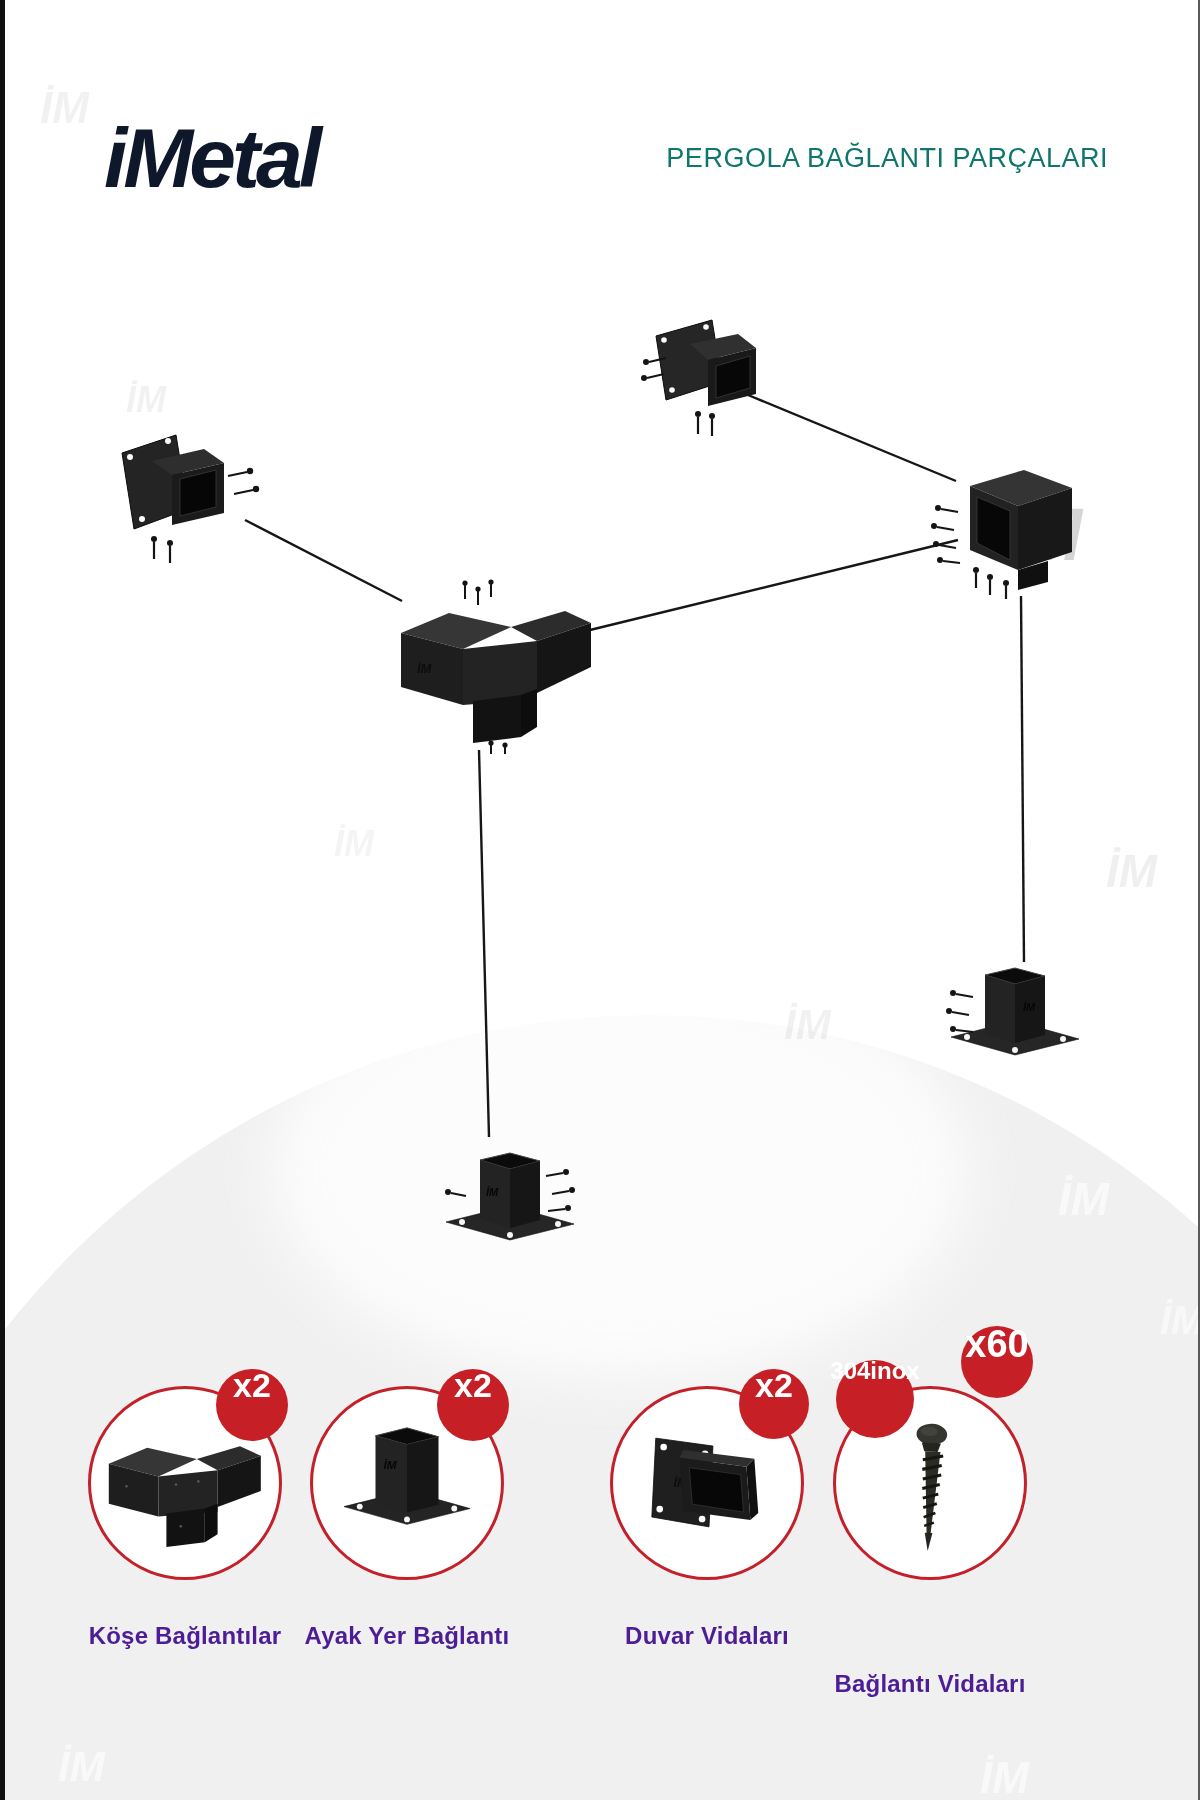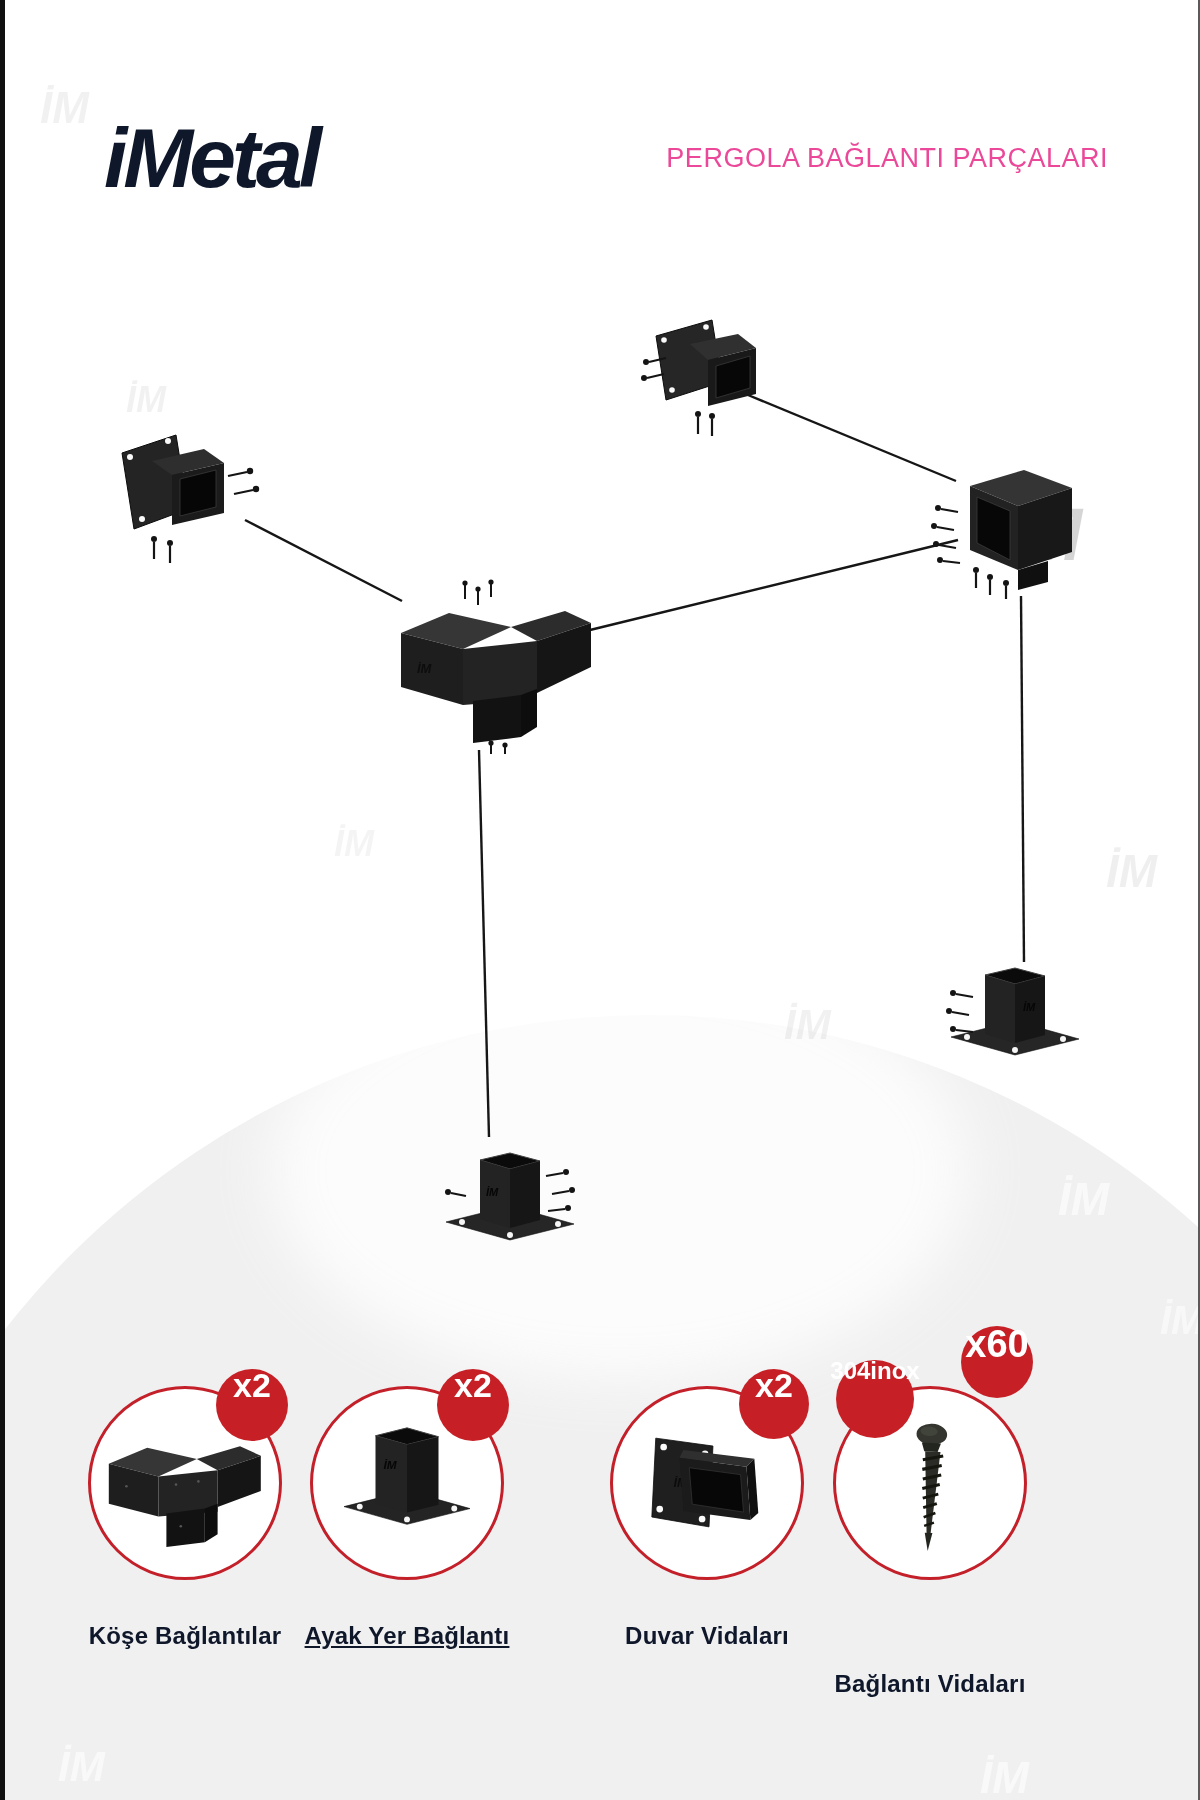--- a/index.html
+++ b/index.html
@@ -25,36 +25,36 @@
   .wm{font-style:italic;font-weight:bold;color:#000;user-select:none;line-height:1;}
   .wm.light{color:#ffffff;}
   
   .logo{
     left:104px;top:116px;
     font-size:84px;font-weight:bold;font-style:italic;
     letter-spacing:-4px;color:#0f172a;line-height:1;
   }
   .title-block{right:92px;top:140px;text-align:right;color:#101014;}
   .title{font-size:32px;font-weight:800;letter-spacing:1px;line-height:1.1;}
-  .subtitle{font-size:27px;font-weight:400;letter-spacing:.5px;color:#ec4899;margin-top:3px;}
+  .subtitle{font-size:27px;font-weight:400;letter-spacing:.5px;color:#0f766e;margin-top:3px;}
   
   svg.lines{left:0;top:0;width:1200px;height:1800px;}
   
   .item-circle{
     width:194px;height:194px;border-radius:50%;
     background:#ffffff;border:3px solid #c3202a;box-sizing:border-box;
   }
   .count-badge{
     border-radius:50%;background:#c62026;color:#ffffff;
     display:flex;align-items:flex-start;justify-content:center;
     font-weight:bold;text-align:center;line-height:.95;
   }
   .label{
     width:300px;text-align:center;
-    font-size:24px;font-weight:bold;color:#0f172a;letter-spacing:.2px;
+    font-size:24px;font-weight:bold;color:#4c1d95;letter-spacing:.2px;
   }
   .partmark{font-weight:bold;font-style:italic;}
 </style>
 </head>
 <body>
 
 <div class="abs gray-circle"></div>
 <div class="abs white-glow"></div>
 
 <span class="abs wm" style="left:40px;top:86px;font-size:44px;opacity:.05;">İM</span>
@@ -276,15 +276,15 @@
   </div>
 <div class="abs count-badge" style="left:836px;top:1360px;width:78px;height:78px;font-size:24px;flex-direction:row;">
   <span>304</span>
   <span>inox</span>
 </div>
 <div class="abs count-badge" style="left:961px;top:1326px;width:72px;height:72px;font-size:38px;">
     <span>x60</span>
   </div>
 
 <div class="abs label" style="left:35px;top:1622px;">Köşe Bağlantılar</div>
-<div class="abs label" style="left:257px;top:1622px;text-decoration:underline;">Ayak Yer Bağlantı</div>
+<div class="abs label" style="left:257px;top:1622px;">Ayak Yer Bağlantı</div>
 <div class="abs label" style="left:557px;top:1622px;">Duvar Vidaları</div>
 <div class="abs label" style="left:780px;top:1670px;">Bağlantı Vidaları</div>
 
 </body></html>

